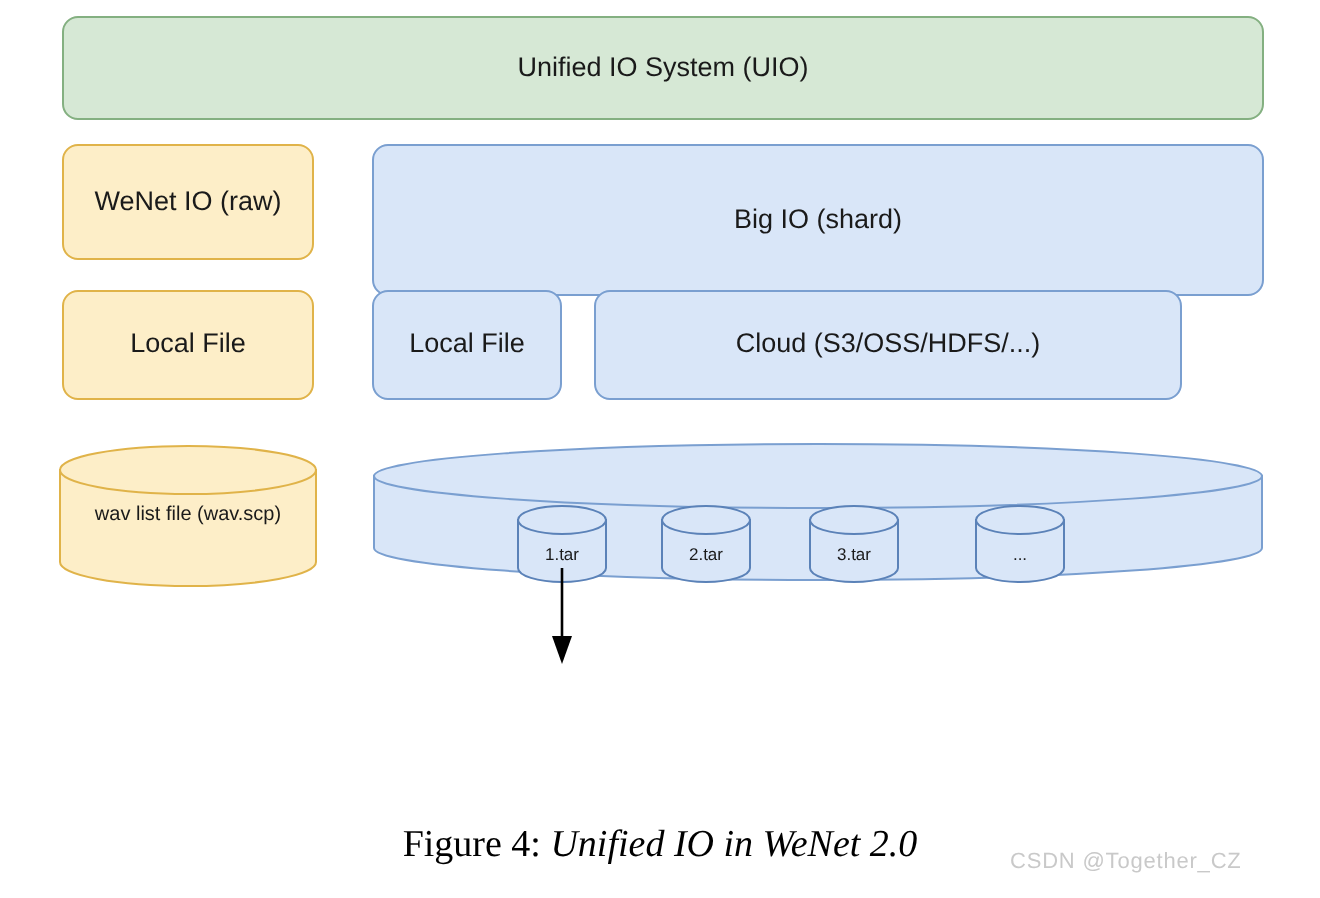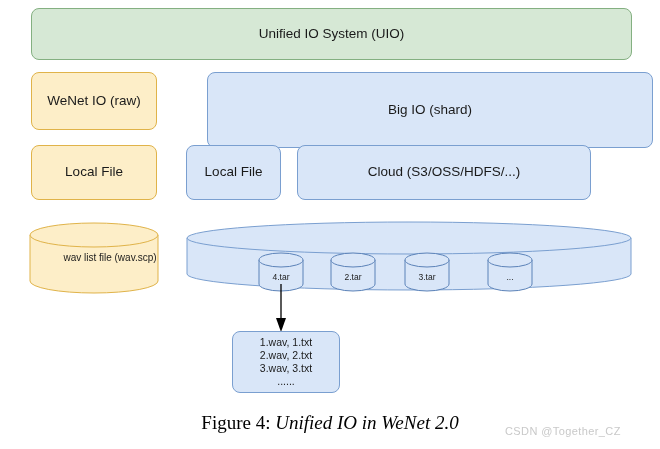--- a/index.html
+++ b/index.html
@@ -40,21 +40,21 @@
     border-color: #7a9fd0;
   }
   .yellow {
     background: #fdeec8;
     border-color: #e0b349;
   }
 
   
   #uio-box        { left: 31px;  top: 8px;   width: 601px; height: 52px; }
   #small-io-box   { left: 31px;  top: 72px;  width: 126px; height: 58px; }
-  #big-io-box     { left: 186px; top: 72px;  width: 446px; height: 76px; margin-left: 21px; }
+  #big-io-box     { left: 186px; top: 72px;  width: 446px; height: 76px; }
   #local-file-y   { left: 31px;  top: 145px; width: 126px; height: 55px; }
   #local-file-b   { left: 186px; top: 145px; width: 95px;  height: 55px; }
   #cloud-box      { left: 297px; top: 145px; width: 294px; height: 55px; }
   #shard-list-box { left: 232px; top: 331px; width: 108px; height: 62px;
                     font-size: 10.5px; flex-direction: column; justify-content: center; }
   .shard-line { display: block; }
 
   
   .cyl {
     position: absolute;
@@ -64,21 +64,21 @@
     position: absolute;
     left: 0;
     width: 100%;
     text-align: center;
     color: #1a1a1a;
     pointer-events: none;
   }
 
   #yellow-cyl  { left: 29px;  top: 222px; width: 130px; height: 72px; }
   #yellow-cyl .cyl-label { font-size: 10px; }
-  #yc-l1 { top: 30px; padding-left: 16px; }
+  #yc-l1 { top: 30px; }
   #yc-l2 { top: 48px; }
 
   #big-cyl { left: 186px; top: 221px; width: 446px; height: 70px; }
 
   .tar-cyl { position: absolute; width: 46px; height: 40px; }
   .tar-cyl .cyl-label { font-size: 8.5px; top: 20px; }
   #tar-1 { left: 258px; top: 252px; }
   #tar-2 { left: 330px; top: 252px; }
   #tar-3 { left: 404px; top: 252px; }
   #tar-4 { left: 487px; top: 252px; }
@@ -142,21 +142,21 @@
       <path d="M1,17 L1,53 A222,16 0 0 0 445,53 L445,17 Z" fill="#d9e6f8" stroke="#7a9fd0" stroke-width="1"></path>
       <ellipse cx="223" cy="17" rx="222" ry="16" fill="#d9e6f8" stroke="#7a9fd0" stroke-width="1"></ellipse>
     </svg>
   </div>
 
   <div class="cyl tar-cyl" id="tar-1">
     <svg width="46" height="40" viewBox="0 0 46 40" aria-hidden="true">
       <path d="M1,8 L1,32 A22,7 0 0 0 45,32 L45,8 Z" fill="#d9e6f8" stroke="#5b82b8" stroke-width="1"></path>
       <ellipse cx="23" cy="8" rx="22" ry="7" fill="#d9e6f8" stroke="#5b82b8" stroke-width="1"></ellipse>
     </svg>
-    <span class="cyl-label">4.tar</span>
+    <span class="cyl-label">1.tar</span>
   </div>
 
   <div class="cyl tar-cyl" id="tar-2">
     <svg width="46" height="40" viewBox="0 0 46 40" aria-hidden="true">
       <path d="M1,8 L1,32 A22,7 0 0 0 45,32 L45,8 Z" fill="#d9e6f8" stroke="#5b82b8" stroke-width="1"></path>
       <ellipse cx="23" cy="8" rx="22" ry="7" fill="#d9e6f8" stroke="#5b82b8" stroke-width="1"></ellipse>
     </svg>
     <span class="cyl-label">2.tar</span>
   </div>
 
@@ -176,26 +176,20 @@
     <span class="cyl-label">...</span>
   </div>
 
   <div id="arrow">
     <svg width="40" height="50" viewBox="0 0 40 50" aria-hidden="true">
       <line x1="19" y1="0" x2="19" y2="38" stroke="#000000" stroke-width="1.3"></line>
       <polygon points="19,48 14,34 24,34" fill="#000000"></polygon>
     </svg>
   </div>
 
-  <div class="node blue" id="shard-list-box">
-    <span class="shard-line">1.wav, 1.txt</span>
-    <span class="shard-line">2.wav, 2.txt</span>
-    <span class="shard-line">3.wav, 3.txt</span>
-    <span class="shard-line">......</span>
-  </div>
 
   <div id="caption">
     <span class="cap-prefix">Figure 4:</span>
     <span class="cap-title">Unified IO in WeNet 2.0</span>
   </div>
 
   <div id="watermark">CSDN @Together_CZ</div>
 
 </div>
 

